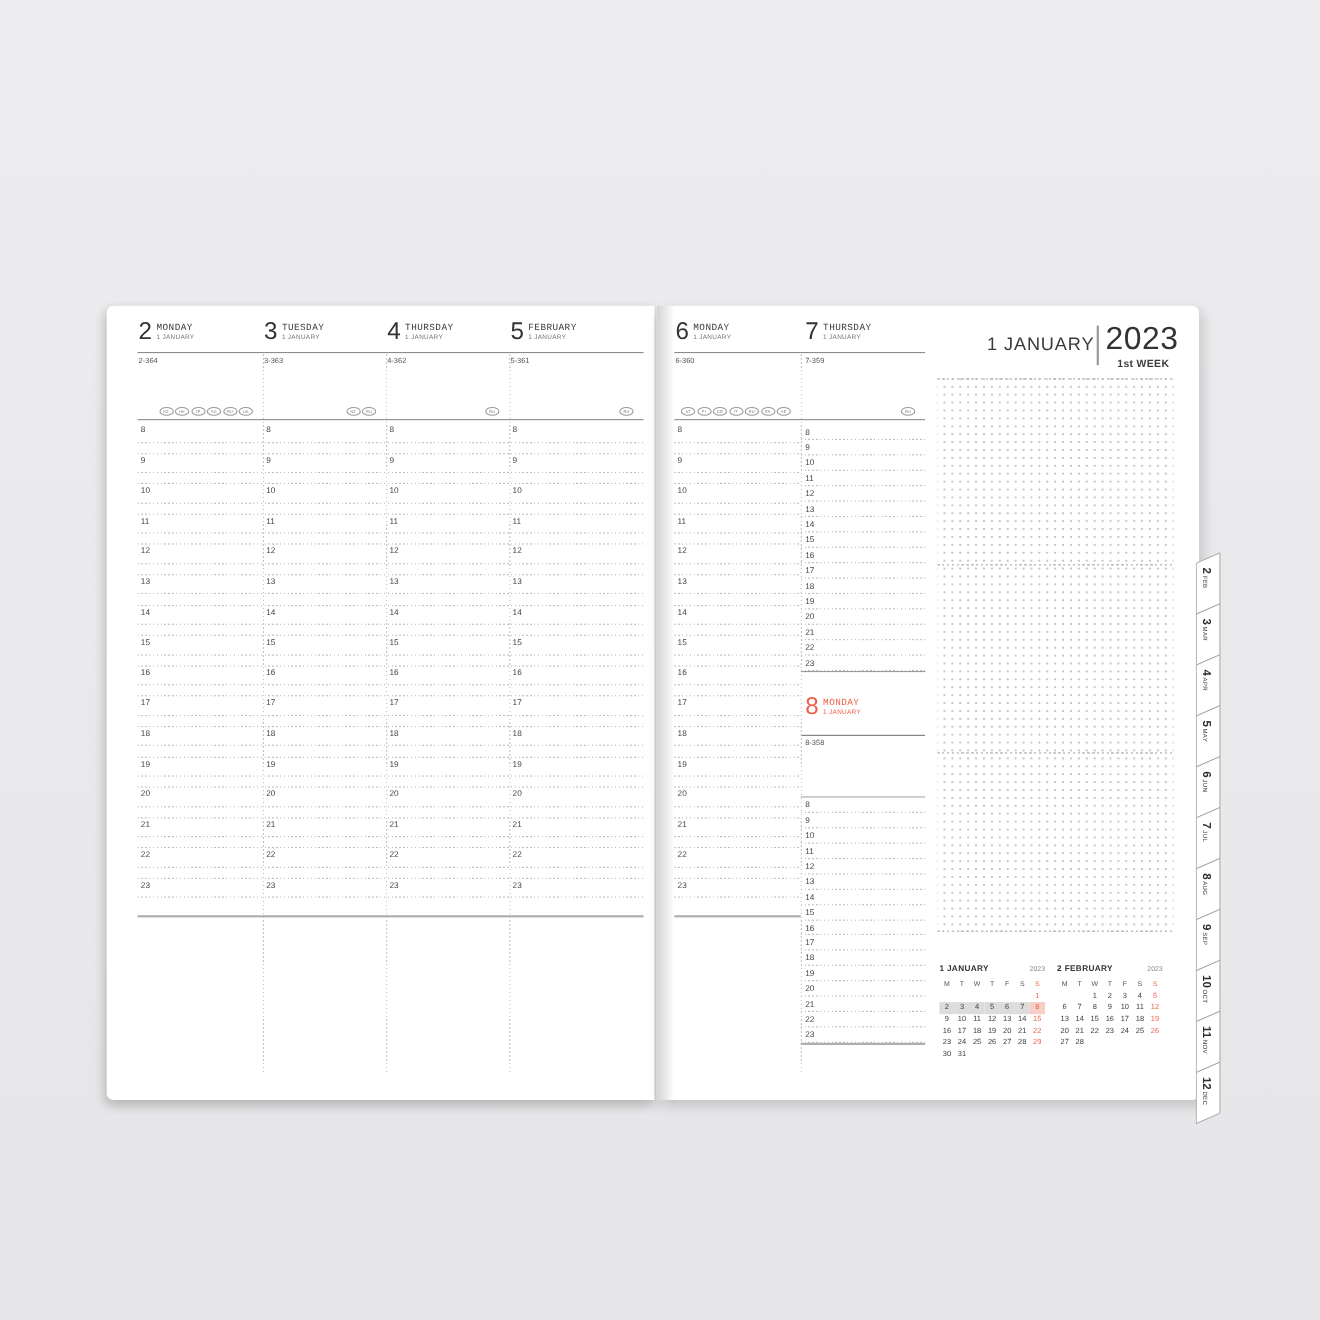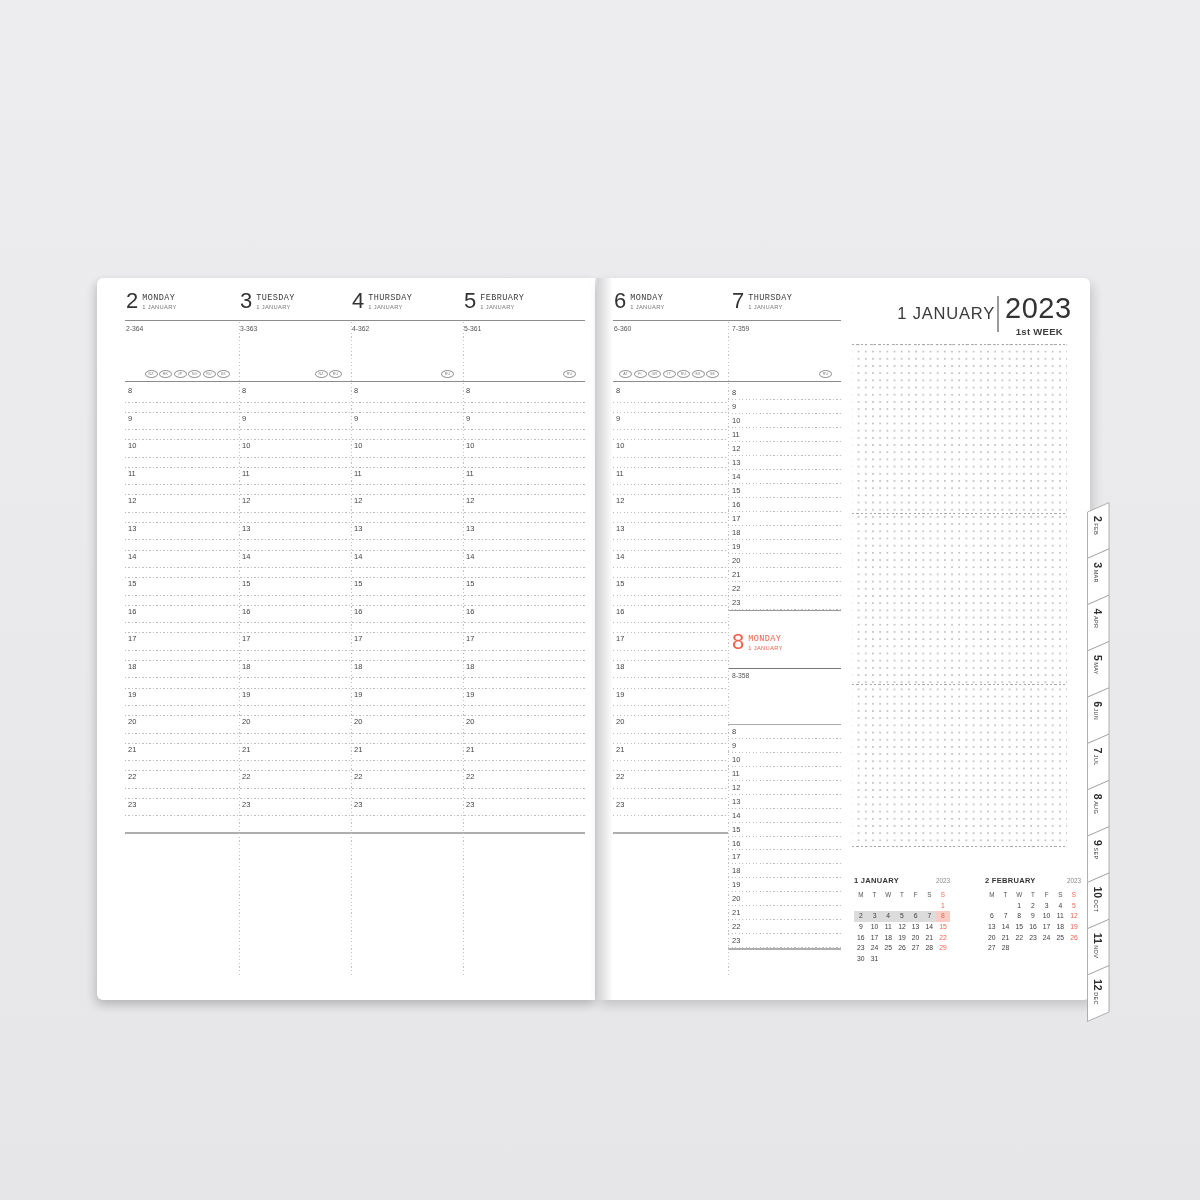--- a/index.html
+++ b/index.html
@@ -559,21 +559,21 @@
         <div class="mc-cell red">29</div>
         <div class="mc-cell">30</div>
         <div class="mc-cell">31</div>
         <div class="mc-cell"></div>
         <div class="mc-cell"></div>
         <div class="mc-cell"></div>
         <div class="mc-cell"></div>
         <div class="mc-cell red"></div>
       </div>
     </div>
-  <div class="minical" style="left:388px">
+  <div class="minical" style="left:364px">
       <div class="mc-head">
         <span class="mc-title">2 FEBRUARY</span>
         <span class="mc-year">2023</span>
       </div>
       <div class="mc-grid">
         <div class="mc-dow">M</div>
         <div class="mc-dow">T</div>
         <div class="mc-dow">W</div>
         <div class="mc-dow">T</div>
         <div class="mc-dow">F</div>

